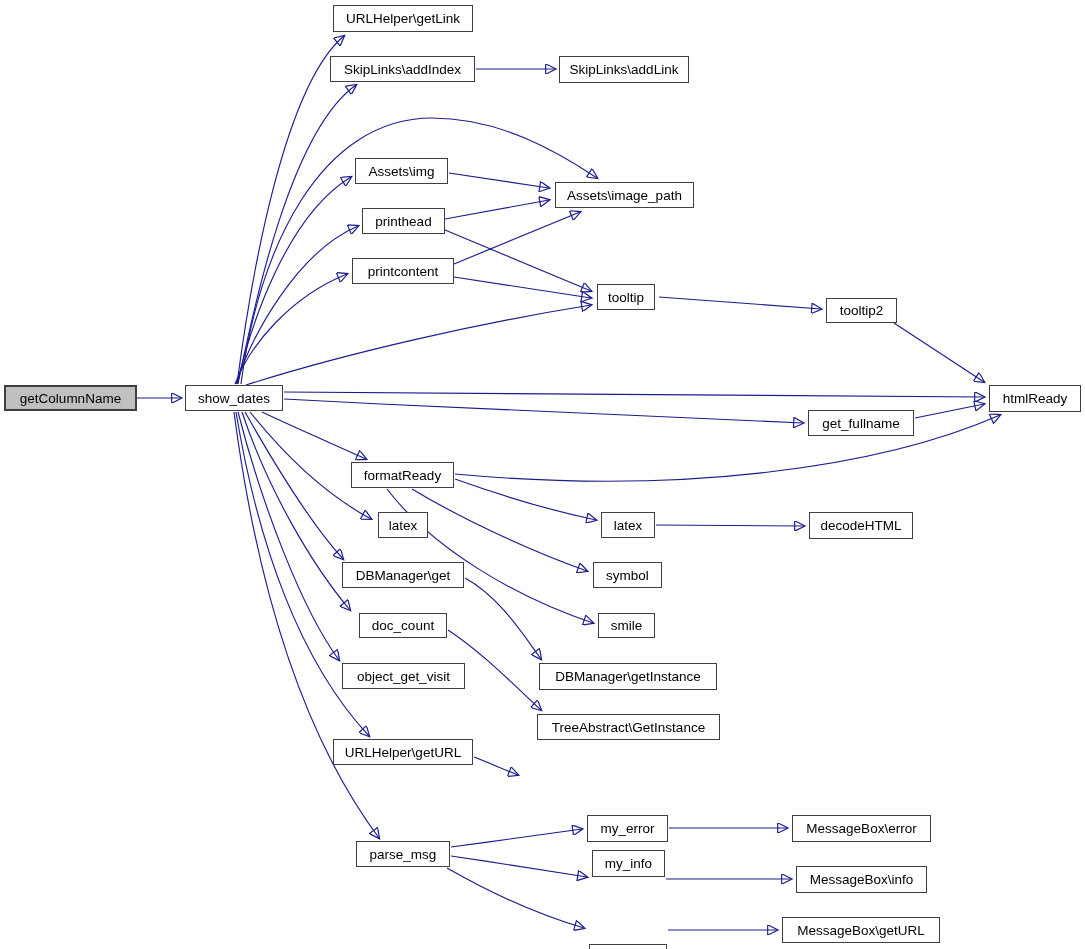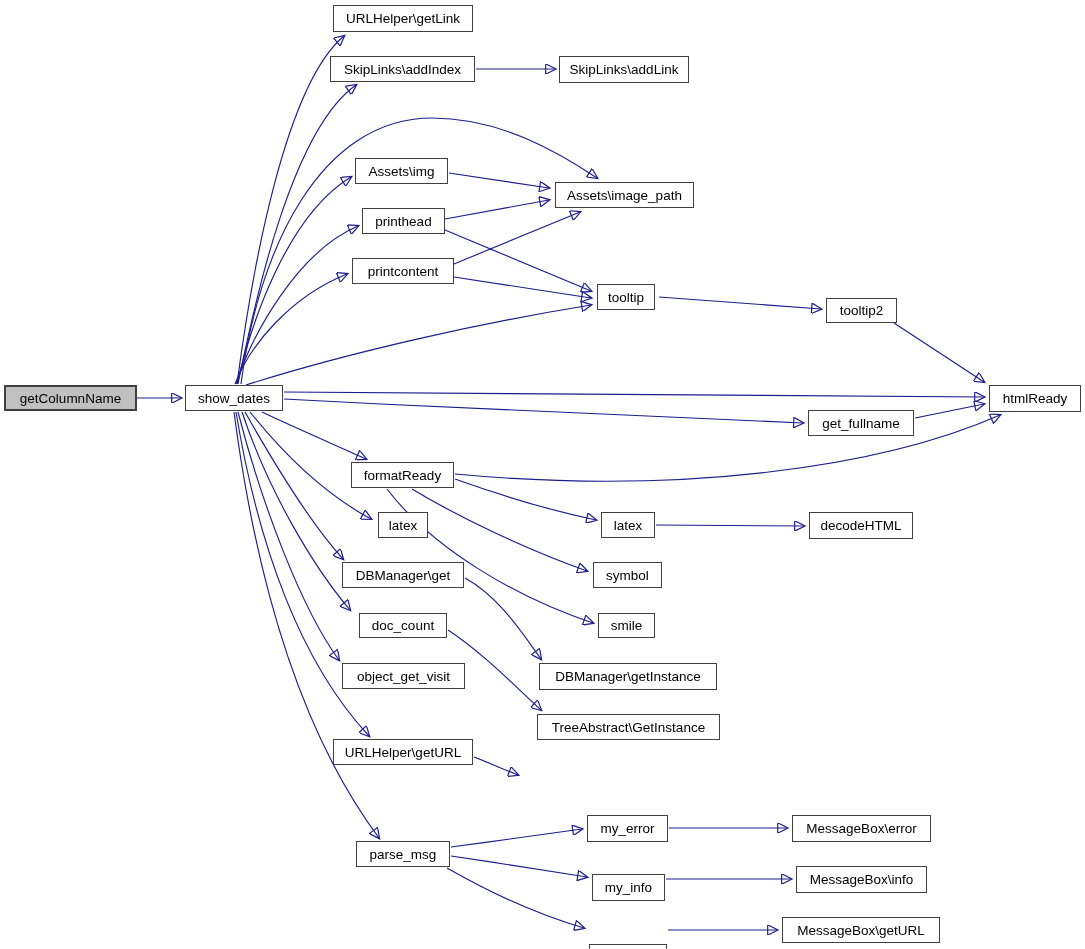--- a/index.html
+++ b/index.html
@@ -162,21 +162,21 @@
     </div>
   <div class="node" style="left:333px;top:739px;width:140px;height:26px">
       <span>URLHelper\getURL</span>
     </div>
   <div class="node" style="left:356px;top:841px;width:94px;height:26px">
       <span>parse_msg</span>
     </div>
   <div class="node" style="left:587px;top:815px;width:81px;height:27px">
       <span>my_error</span>
     </div>
-  <div class="node" style="left:592px;top:874px;width:73px;height:27px">
+  <div class="node" style="left:592px;top:850px;width:73px;height:27px">
       <span>my_info</span>
     </div>
   <div class="node" style="left:589px;top:944px;width:78px;height:31px">
       <span>my_msg</span>
     </div>
   <div class="node" style="left:792px;top:815px;width:139px;height:27px">
       <span>MessageBox\error</span>
     </div>
   <div class="node" style="left:796px;top:866px;width:131px;height:27px">
       <span>MessageBox\info</span>

